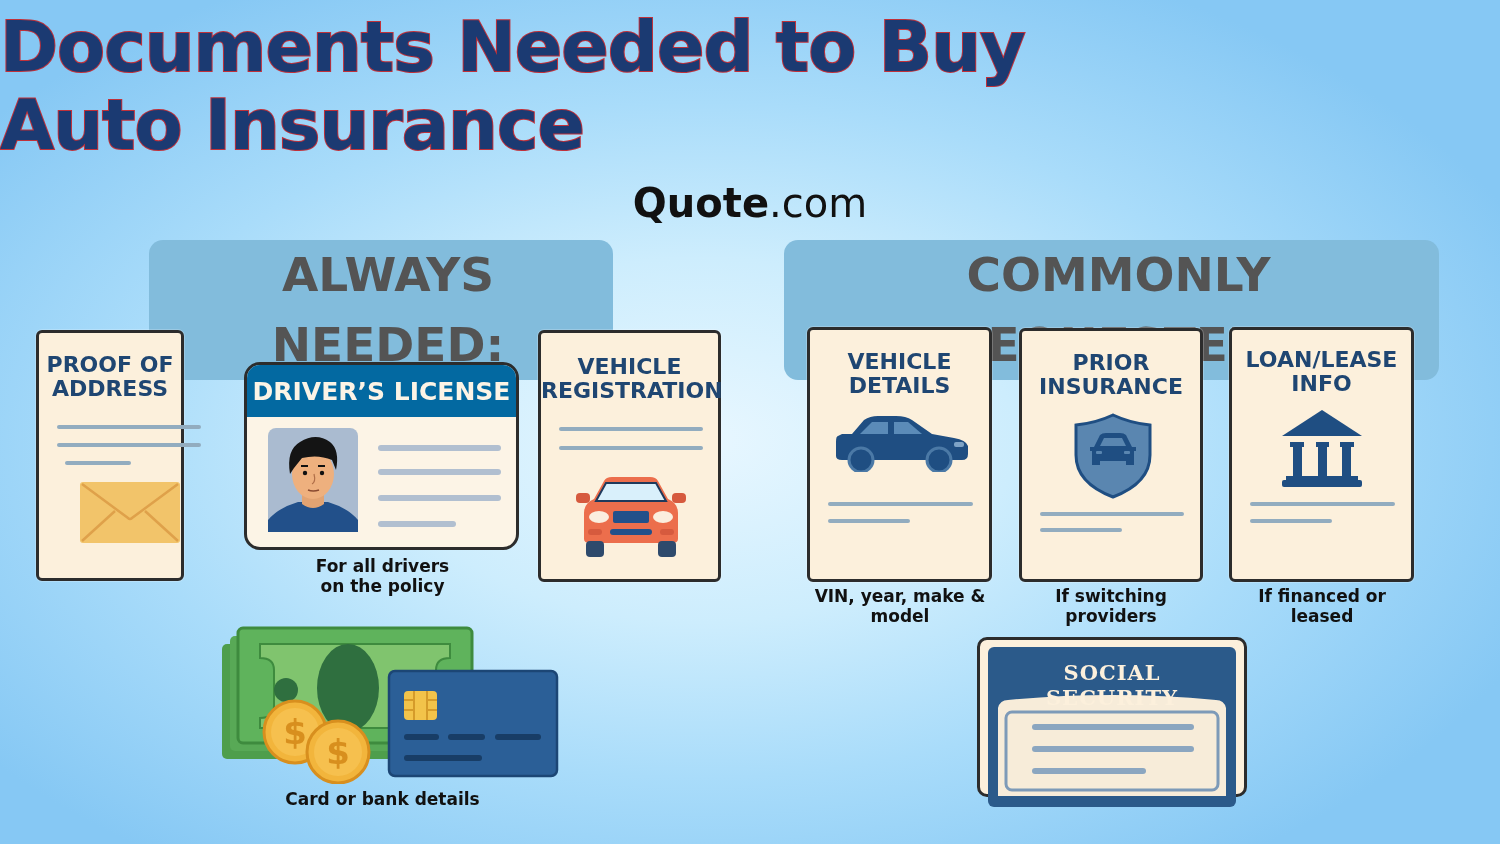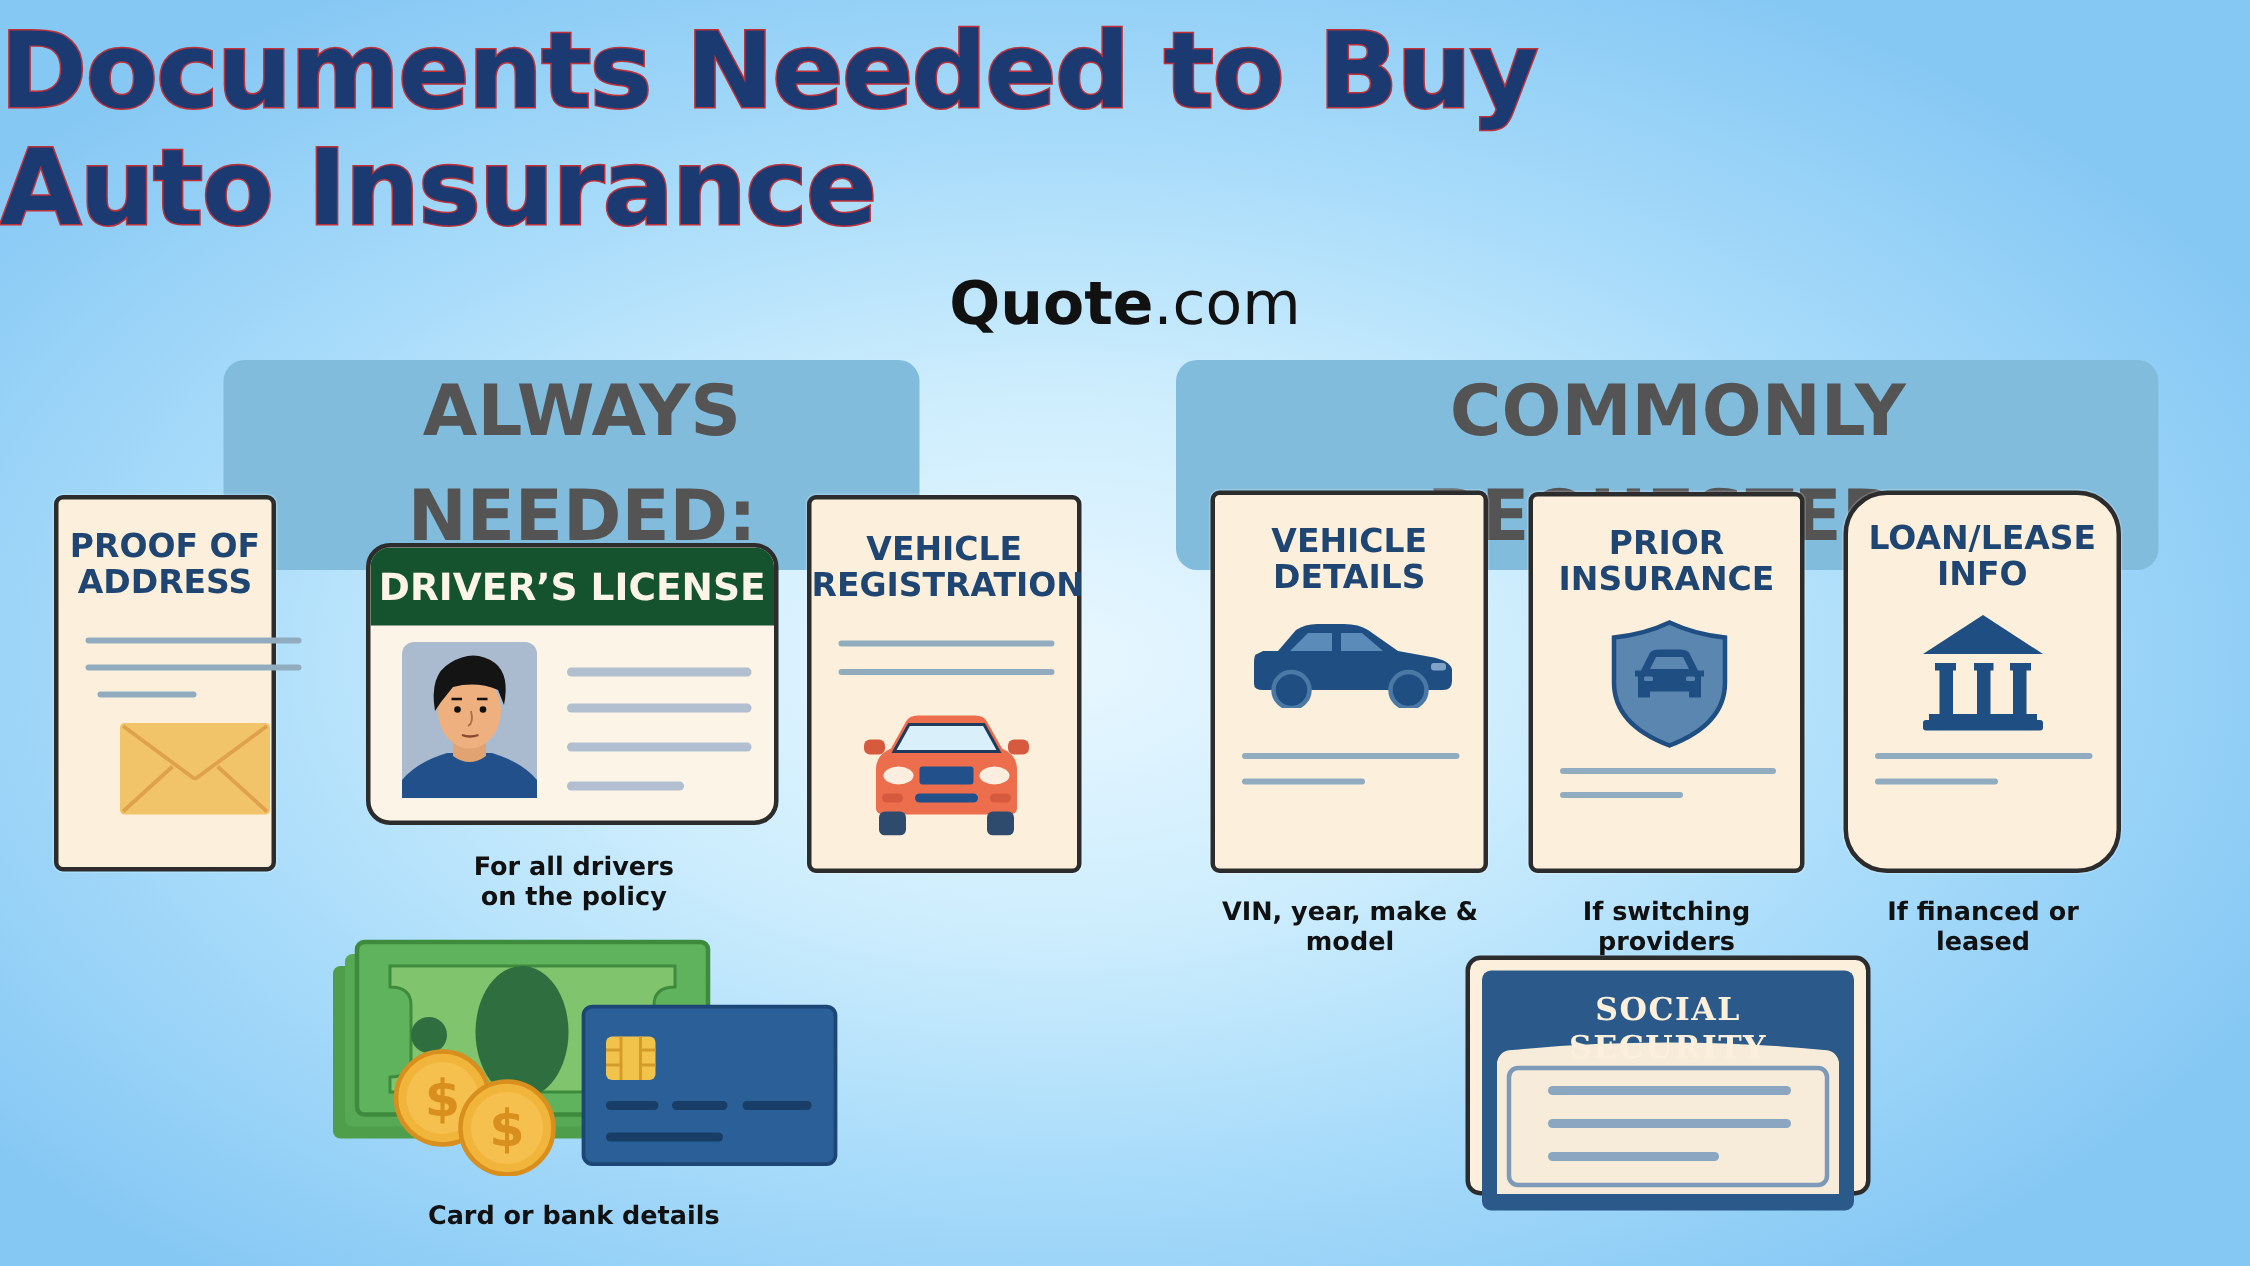--- a/index.html
+++ b/index.html
@@ -42,31 +42,31 @@
   .doc-title {
     position: absolute; left: 0; width: 100%; text-align: center;
     font-family: "DejaVu Sans", sans-serif; font-weight: bold;
     font-size: 22px; line-height: 24px; color: #1f4672;
   }
   .bar { position: absolute; height: 4px; border-radius: 2px; background: #92acbf; }
 
   .caption {
     position: absolute; text-align: center;
     font-family: "DejaVu Sans", sans-serif; font-weight: bold;
-    font-size: 17px; line-height: 20px; color: #111; margin-top: 12px;
+    font-size: 17px; line-height: 20px; color: #111;
   }
 
   
   .license {
     position: absolute; left: 244px; top: 362px; width: 275px; height: 188px;
     background: #fcf4e6; border: 3px solid #2c2c2c; border-radius: 16px; overflow: hidden;
   }
   .license-head {
     position: absolute; left: 0; top: 0; width: 100%; height: 52px;
-    background: #14532d; color: #fcf4e6; text-align: center;
+    background: #0369a1; color: #fcf4e6; text-align: center;
     font-family: "DejaVu Sans", sans-serif; font-weight: bold; font-size: 25px; line-height: 54px;
   }
   .license-bar { position: absolute; height: 6px; border-radius: 3px; background: #b1bfd0; }
 
   
   .ssc {
     position: absolute; left: 977px; top: 637px; width: 270px; height: 160px;
     background: #fcf0dc; border: 3px solid #2c2c2c; border-radius: 10px;
   }
 </style>
@@ -201,21 +201,21 @@
     <rect x="50" y="38" width="6" height="3" rx="1" fill="#5a86b0"></rect>
   </svg>
   <div class="bar" style="left:18px; top:181px; width:144px;"></div>
   <div class="bar" style="left:18px; top:197px; width:82px;"></div>
 </div>
 <div class="caption" style="left:1011px; top:586px; width:200px;">
   <div>If switching</div>
   <div>providers</div>
 </div>
 
-<div class="doc" style="left:1229px; top:327px; width:185px; height:255px;border-radius:29px;">
+<div class="doc" style="left:1229px; top:327px; width:185px; height:255px;">
   <div class="doc-title" style="top:18px;">
     <div>LOAN/LEASE</div>
     <div>INFO</div>
   </div>
   <svg class="abs" style="left:48px; top:78px;" width="84" height="80" viewBox="0 0 84 80">
     <path d="M42 2 L82 28 L2 28 Z" fill="#1f4e82"></path>
     <rect x="10" y="34" width="14" height="5" fill="#1f4e82"></rect>
     <rect x="13" y="34" width="9" height="36" fill="#1f4e82"></rect>
     <rect x="36" y="34" width="13" height="5" fill="#1f4e82"></rect>
     <rect x="38" y="34" width="9" height="36" fill="#1f4e82"></rect>

